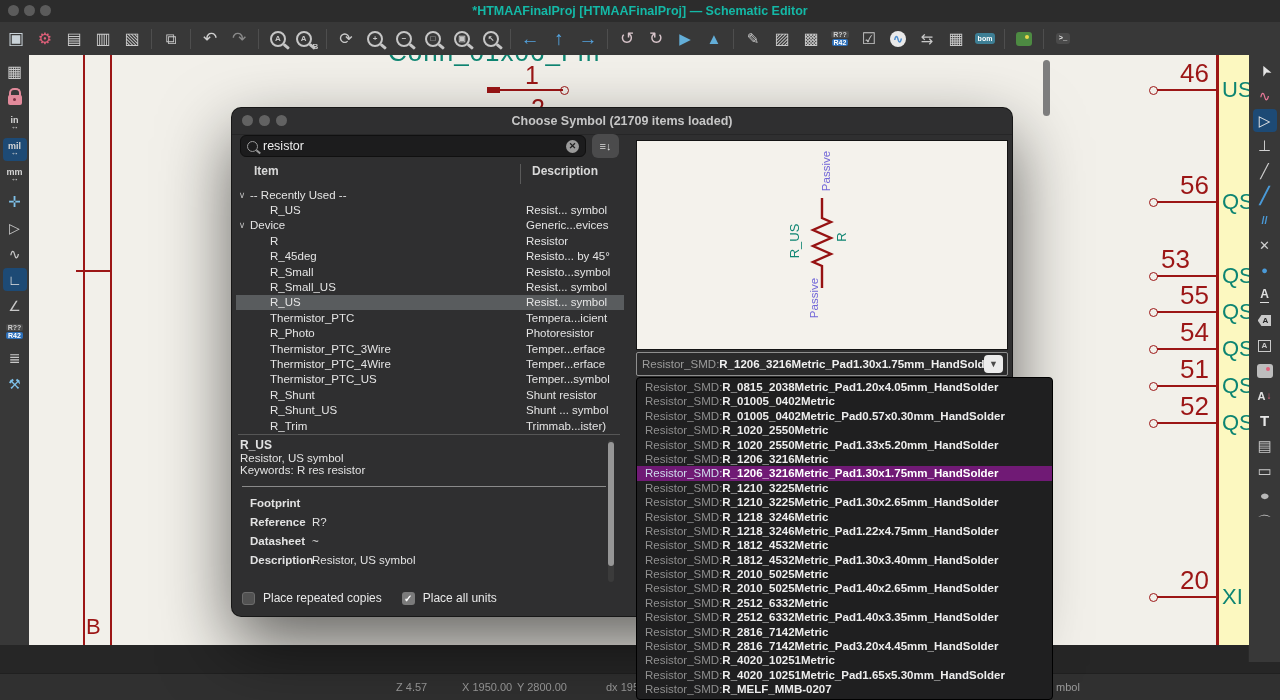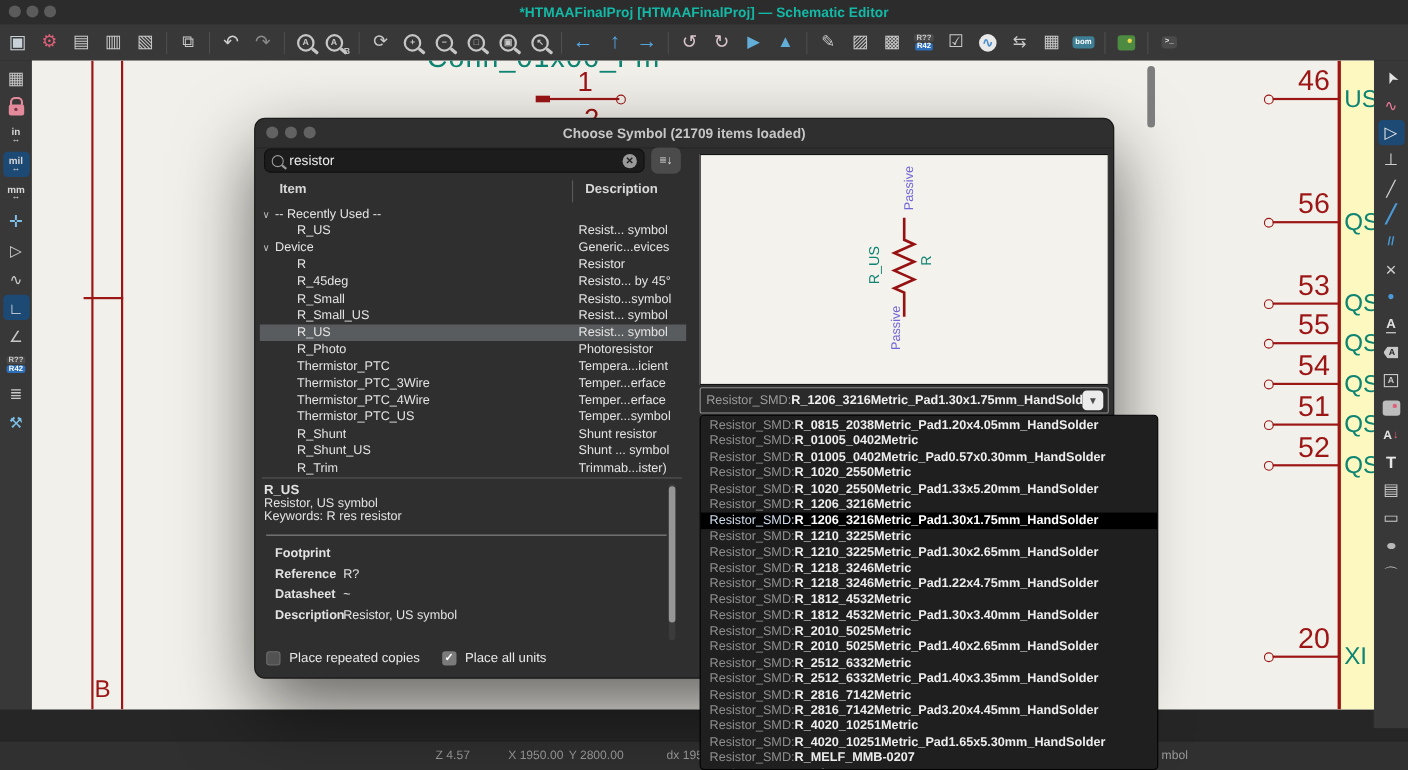--- a/index.html
+++ b/index.html
@@ -100,21 +100,21 @@
   .combo .pfx{color:#9b9b9b}
   .combo .val{color:#f0f0f0;font-weight:700}
   .combobtn{position:absolute;left:752px;top:247px;width:19px;height:18px;background:#ececec;border-radius:4px;
        display:flex;align-items:center;justify-content:center;color:#4a4a4a;font-size:9px;font-weight:700}
   
   .ddown{position:absolute;left:636px;top:377px;width:417px;height:323px;background:#1f1f20;border:1px solid #000;
        border-radius:4px;z-index:60;overflow:hidden;padding-top:2px;box-sizing:border-box}
   .drow{height:14.4px;line-height:14.4px;padding-left:8px;font-size:11.5px;white-space:nowrap;overflow:hidden}
   .drow .pfx{color:#8f8f8f}
   .drow .val{color:#ededed;font-weight:700}
-  .drow.sel{background:#000000}
+  .drow.sel{background:#701a75}
   .drow.sel .pfx{color:#cfdcec}
   .drow.sel .val{color:#fff}
   .dthumb{position:absolute;right:2px;top:60px;width:7px;height:56px;background:#7d7d7d;border-radius:3.5px;z-index:61}
 </style>
 </head>
 <body>
 
 <div class="titlebar">
   <div class="lights">
     <div class="tl"></div>
@@ -378,21 +378,21 @@
       <div class="wire" style="left: 1128px; top: 34px; width: 61px; height: 2px;"></div>
       <div class="pincirc" style="left: 1120px; top: 31px;"></div>
       <div class="schtext" style="left: 1132px; top: 5px; width: 48px; text-align: right; font-size: 26px;">46</div>
       <div class="tealtext" style="left: 1193px; top: 24px; font-size: 22px;">US</div>
       <div class="wire" style="left: 1128px; top: 146px; width: 61px; height: 2px;"></div>
       <div class="pincirc" style="left: 1120px; top: 143px;"></div>
       <div class="schtext" style="left: 1132px; top: 117px; width: 48px; text-align: right; font-size: 26px;">56</div>
       <div class="tealtext" style="left: 1193px; top: 136px; font-size: 22px;">QS</div>
       <div class="wire" style="left: 1128px; top: 220px; width: 61px; height: 2px;"></div>
       <div class="pincirc" style="left: 1120px; top: 217px;"></div>
-      <div class="schtext" style="left: 1132px; top: 191px; width: 48px; text-align: right; font-size: 26px;">53</div>
+      <div class="schtext" style="left: 1132px; top: 191px; width: 48px; text-align: left; font-size: 26px;">53</div>
       <div class="tealtext" style="left: 1193px; top: 210px; font-size: 22px;">QS</div>
       <div class="wire" style="left: 1128px; top: 256px; width: 61px; height: 2px;"></div>
       <div class="pincirc" style="left: 1120px; top: 253px;"></div>
       <div class="schtext" style="left: 1132px; top: 227px; width: 48px; text-align: right; font-size: 26px;">55</div>
       <div class="tealtext" style="left: 1193px; top: 246px; font-size: 22px;">QS</div>
       <div class="wire" style="left: 1128px; top: 293px; width: 61px; height: 2px;"></div>
       <div class="pincirc" style="left: 1120px; top: 290px;"></div>
       <div class="schtext" style="left: 1132px; top: 264px; width: 48px; text-align: right; font-size: 26px;">54</div>
       <div class="tealtext" style="left: 1193px; top: 283px; font-size: 22px;">QS</div>
       <div class="wire" style="left: 1128px; top: 330px; width: 61px; height: 2px;"></div>
@@ -477,27 +477,27 @@
         <span class="tlabel" style="padding-left: 22px;">R_Small_US</span>
         <span class="tdesc">Resist... symbol</span>
       </div>
       <div class="trow sel">
         <span class="chev"></span>
         <span class="tlabel" style="padding-left: 22px;">R_US</span>
         <span class="tdesc">Resist... symbol</span>
       </div>
       <div class="trow">
         <span class="chev"></span>
+        <span class="tlabel" style="padding-left: 22px;">Thermistor_PTC</span>
+        <span class="tdesc">Tempera...icient</span>
+      </div>
+      <div class="trow">
+        <span class="chev"></span>
         <span class="tlabel" style="padding-left: 22px;">R_Photo</span>
         <span class="tdesc">Photoresistor</span>
-      </div>
-      <div class="trow">
-        <span class="chev"></span>
-        <span class="tlabel" style="padding-left: 22px;">Thermistor_PTC</span>
-        <span class="tdesc">Tempera...icient</span>
       </div>
       <div class="trow">
         <span class="chev"></span>
         <span class="tlabel" style="padding-left: 22px;">Thermistor_PTC_3Wire</span>
         <span class="tdesc">Temper...erface</span>
       </div>
       <div class="trow">
         <span class="chev"></span>
         <span class="tlabel" style="padding-left: 22px;">Thermistor_PTC_4Wire</span>
         <span class="tdesc">Temper...erface</span>

